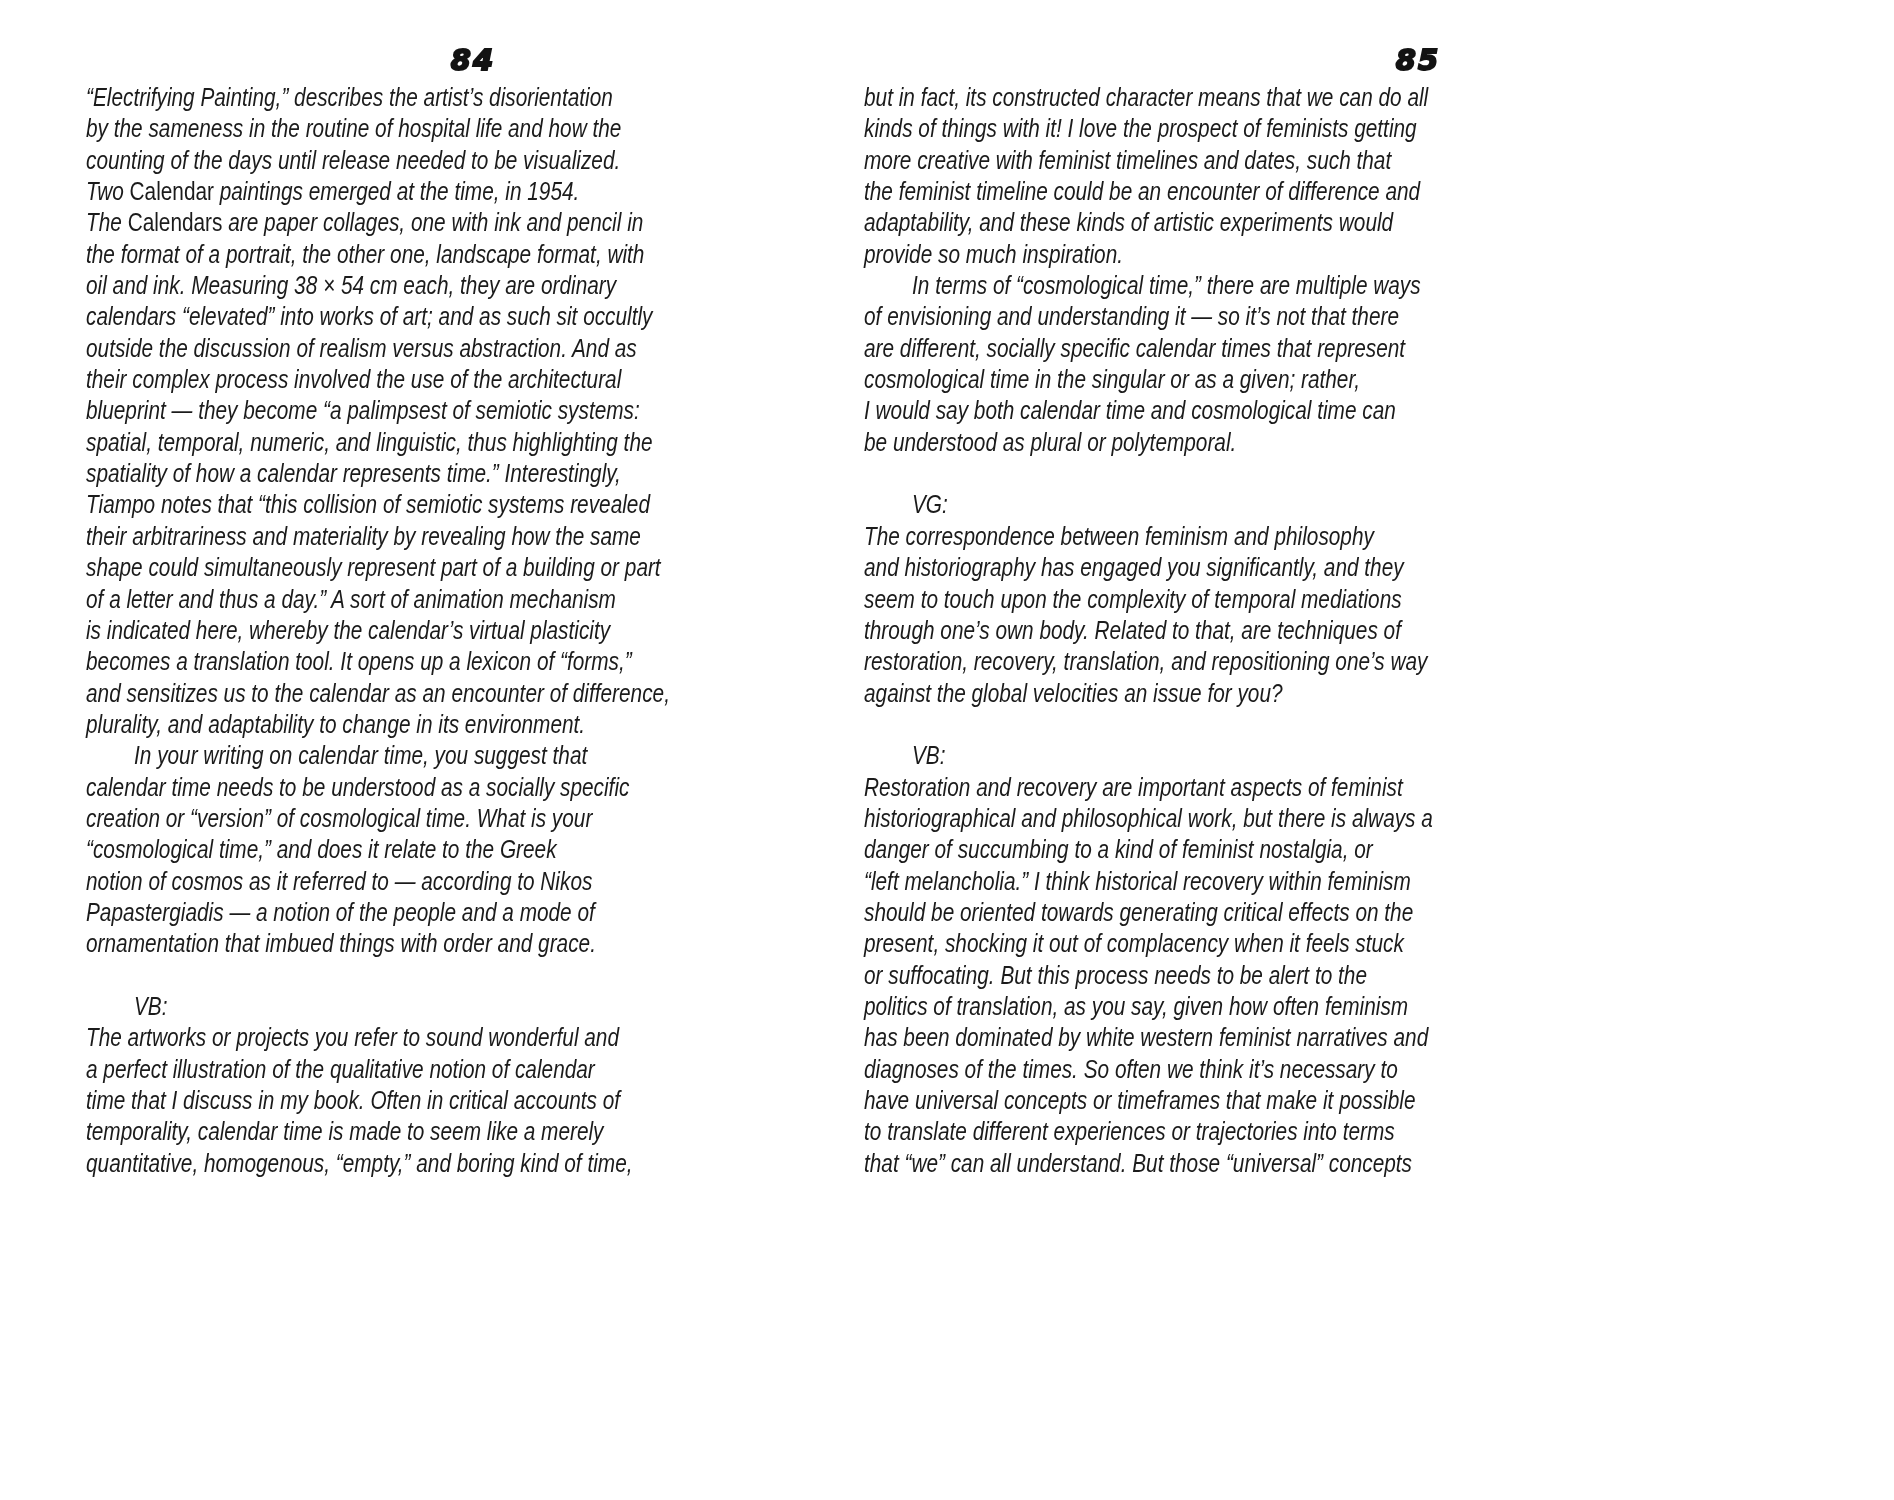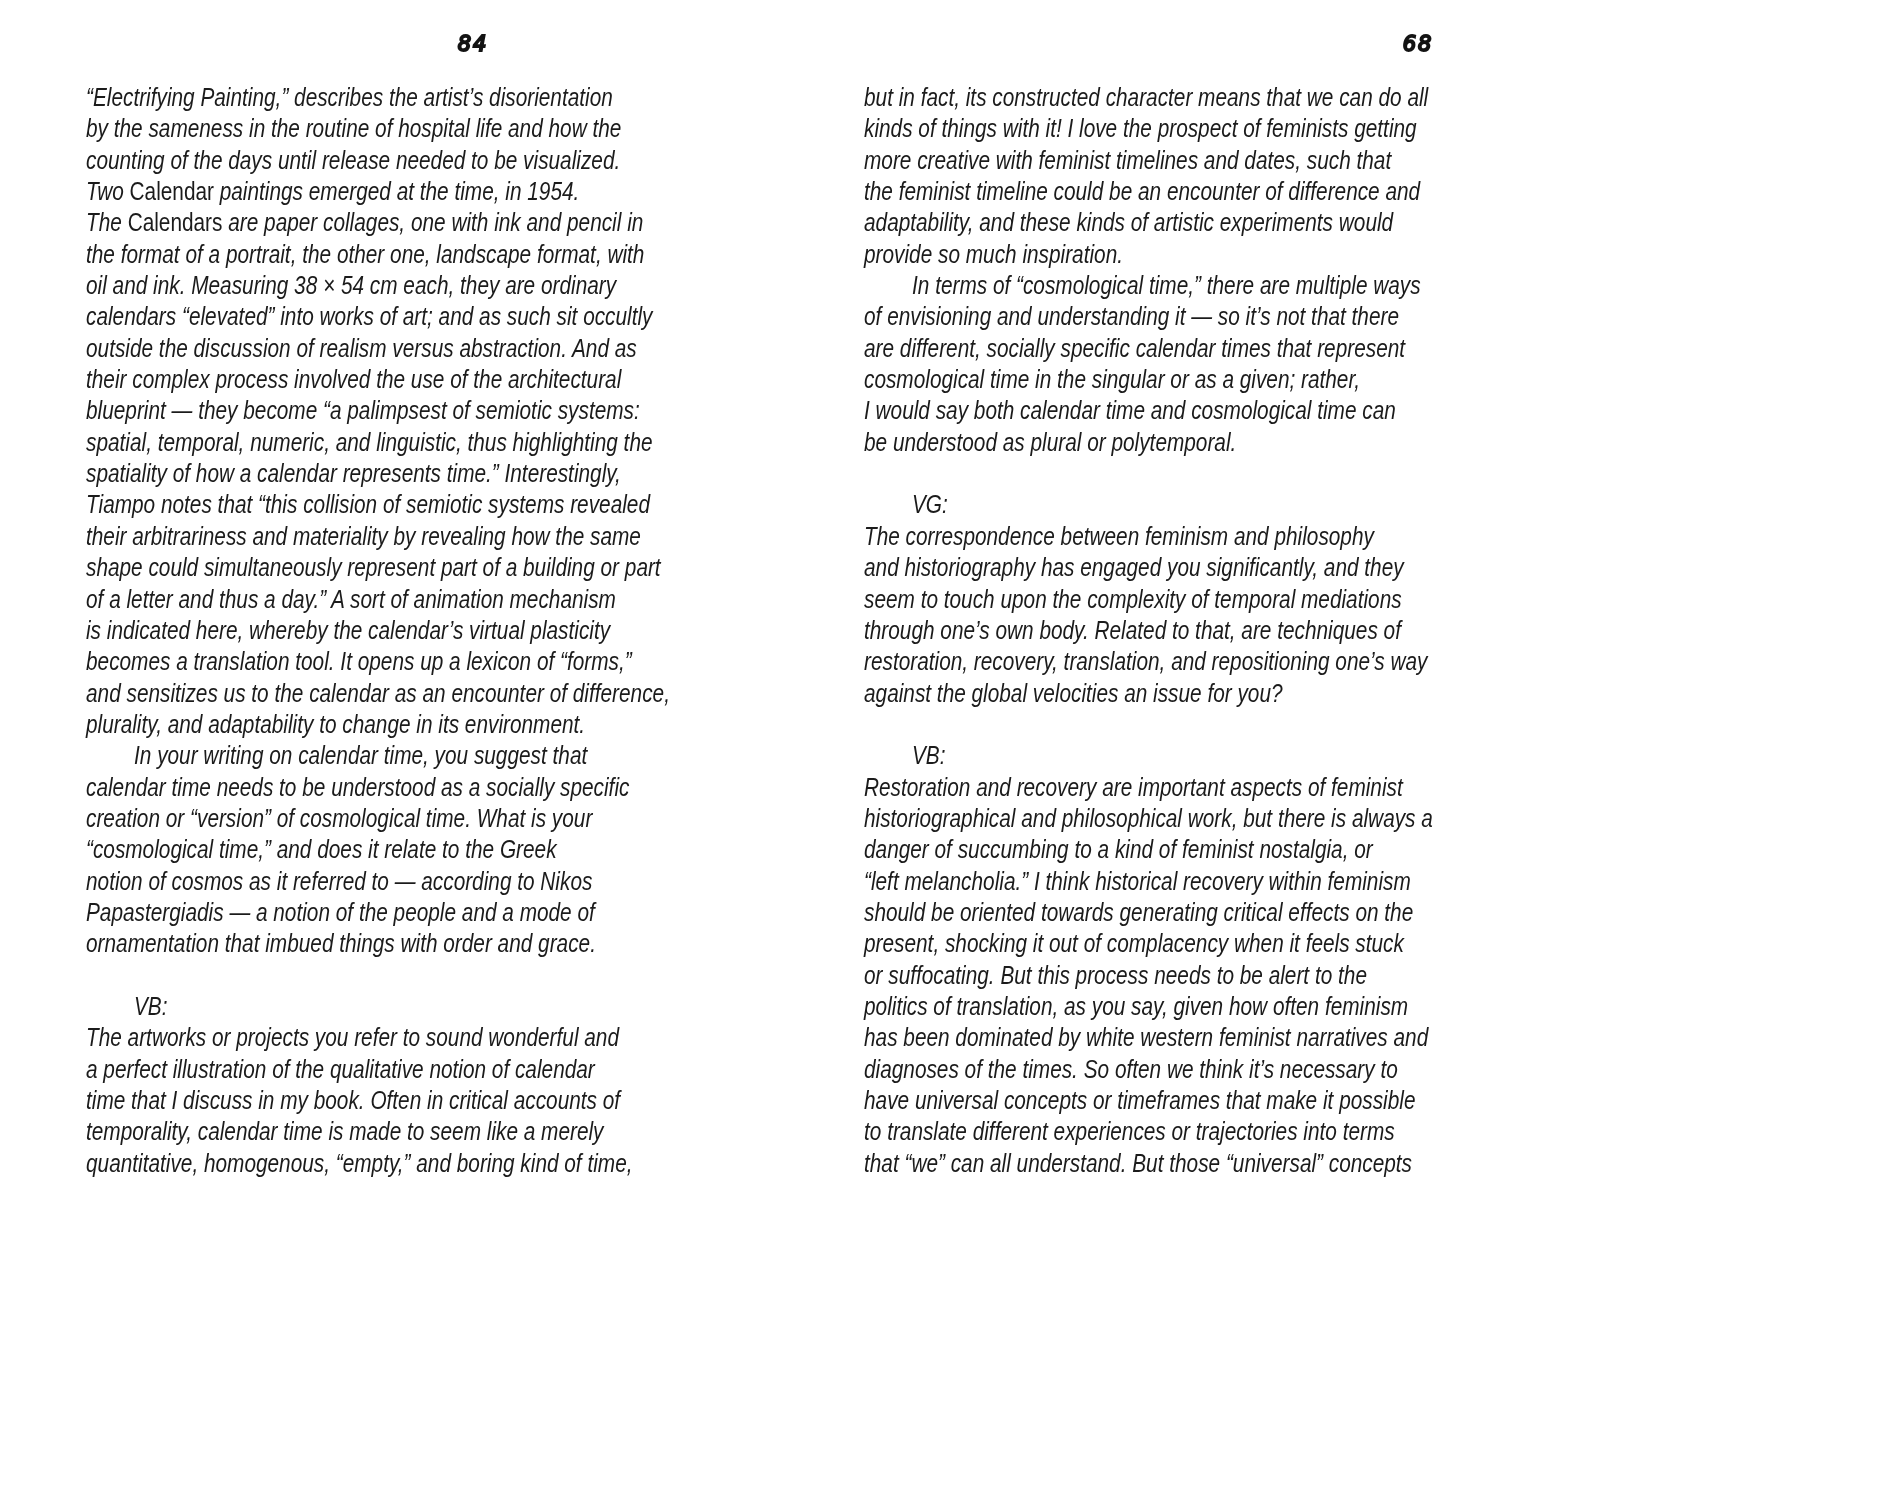--- a/index.html
+++ b/index.html
@@ -23,26 +23,26 @@
     top: 0;
     height: 1500px;
     width: 947px;
     background: transparent;
   }
   .page.left  { left: 0; }
   .page.right { left: 947px; }
 
   .page-number {
     position: absolute;
-    top: 32px;
+    top: 43px;
     transform: translateX(-50%);
     font-family: "DejaVu Sans", sans-serif;
-    font-weight: normal;
+    font-weight: bold;
     font-style: italic;
-    font-size: 21px;
+    font-size: 29px;
     letter-spacing: 2px;
     color: #131313;
     -webkit-text-stroke: 2px #131313;
   }
   .page.left  .page-number { left: 473px; }
   .page.right .page-number { left: 471px; }
 
   .text-col {
     position: absolute;
     top: 82px;
@@ -108,21 +108,21 @@
         <div class="line indent">VB:</div>
         <div class="line">The artworks or projects you refer to sound wonderful and</div>
         <div class="line">a perfect illustration of the qualitative notion of calendar</div>
         <div class="line">time that I discuss in my book. Often in critical accounts of</div>
         <div class="line">temporality, calendar time is made to seem like a merely</div>
         <div class="line">quantitative, homogenous, “empty,” and boring kind of time,</div>
       </div>
   </div>
 
   <div class="page right">
-    <div class="page-number">68</div>
+    <div class="page-number">85</div>
     <div class="text-col">
         <div class="line">but in fact, its constructed character means that we can do all</div>
         <div class="line">kinds of things with it! I love the prospect of feminists getting</div>
         <div class="line">more creative with feminist timelines and dates, such that</div>
         <div class="line">the feminist timeline could be an encounter of difference and</div>
         <div class="line">adaptability, and these kinds of artistic experiments would</div>
         <div class="line">provide so much inspiration.</div>
         <div class="line indent">In terms of “cosmological time,” there are multiple ways</div>
         <div class="line">of envisioning and understanding it — so it’s not that there</div>
         <div class="line">are different, socially specific calendar times that represent</div>

